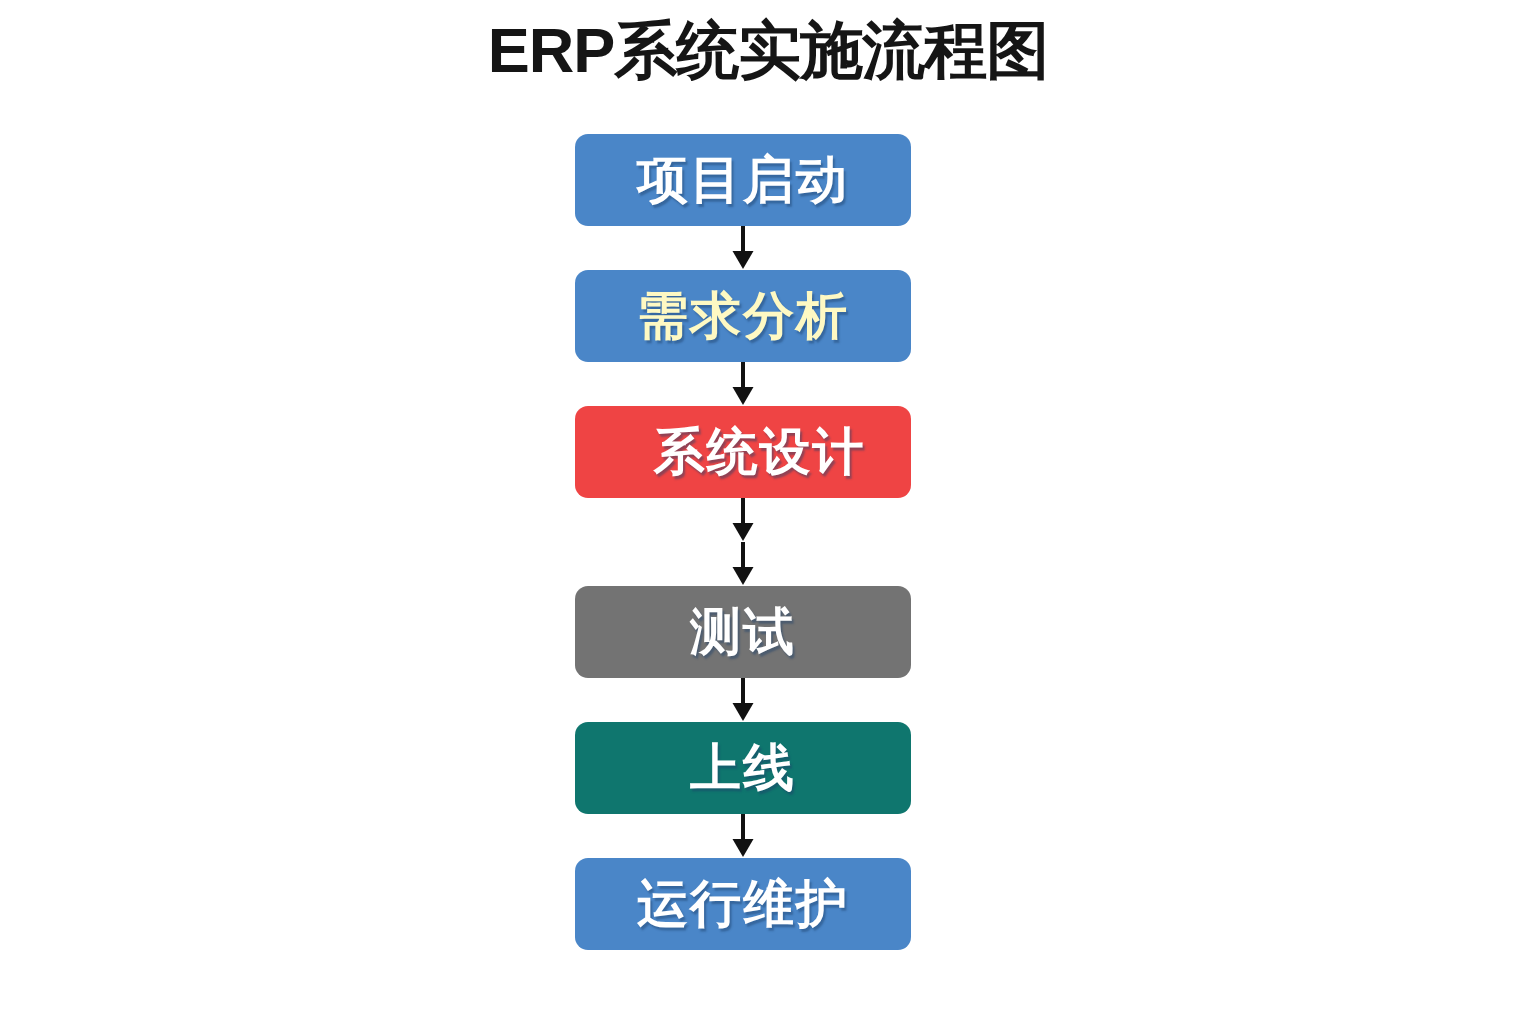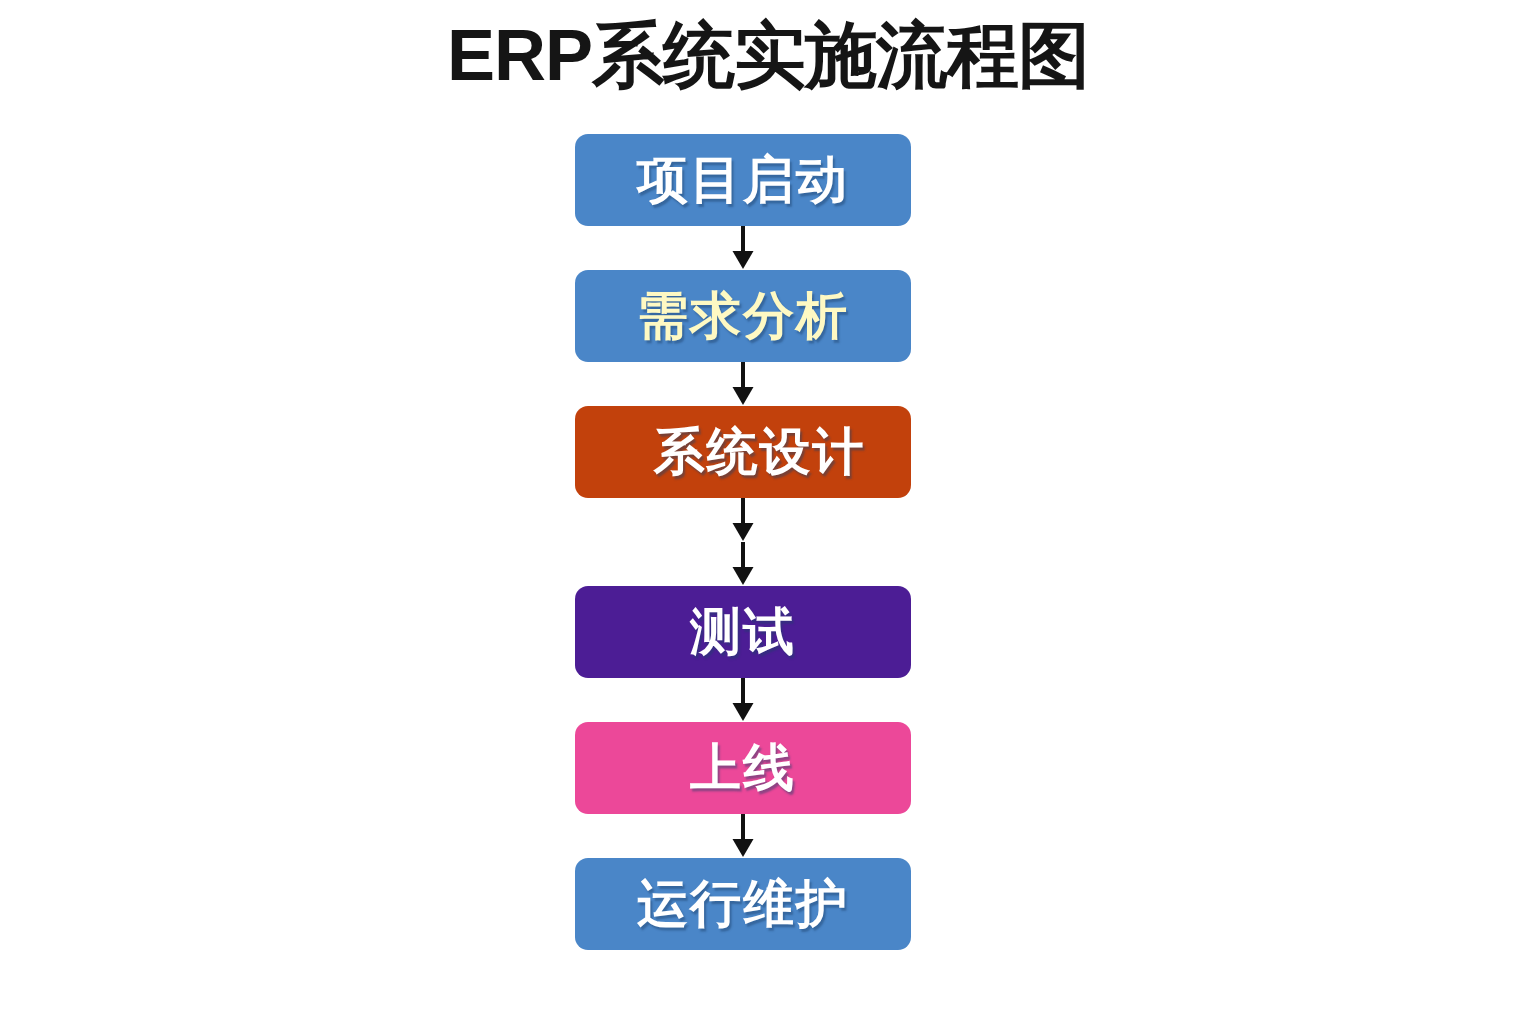--- a/index.html
+++ b/index.html
@@ -23,21 +23,21 @@
     background: #ffffff;
   }
 
   
   .title {
     position: absolute;
     left: 0;
     top: 14px;
     width: 1536px;
     text-align: center;
-    font-size: 72px;
+    font-size: 63px;
     line-height: 1.15;
     font-weight: 700;
     color: #151515;
     letter-spacing: -1px;
     white-space: nowrap;
     user-select: none;
   }
 
   
   .flow {
@@ -128,55 +128,55 @@
   </div>
 
   <div class="connector">
     <svg width="26" height="44" viewBox="0 0 26 44">
       <line class="arrow-line" x1="13" y1="0" x2="13" y2="27" style="stroke: rgb(17, 17, 17);"></line>
       <polygon class="arrow-head" points="13,43 2.5,25 23.5,25" style="fill: rgb(17, 17, 17);"></polygon>
     </svg>
   </div>
 
   <div class="node-wrap">
-    <div class="node" style="background: #c2410c; padding-left: 33px;">
+    <div class="node" style="background: #ef4444; padding-left: 33px;">
       <span class="node-label" style="color: rgb(255, 255, 255);">系统设计</span>
     </div>
   </div>
 
   <div class="connector">
     <svg width="26" height="44" viewBox="0 0 26 44">
       <line class="arrow-line" x1="13" y1="0" x2="13" y2="27" style="stroke: rgb(17, 17, 17);"></line>
       <polygon class="arrow-head" points="13,43 2.5,25 23.5,25" style="fill: rgb(17, 17, 17);"></polygon>
     </svg>
   </div>
 
 
   <div class="connector">
     <svg width="26" height="44" viewBox="0 0 26 44">
       <line class="arrow-line" x1="13" y1="0" x2="13" y2="27" style="stroke: rgb(17, 17, 17);"></line>
       <polygon class="arrow-head" points="13,43 2.5,25 23.5,25" style="fill: rgb(17, 17, 17);"></polygon>
     </svg>
   </div>
 
   <div class="node-wrap">
-    <div class="node" style="background: #4c1d95;">
+    <div class="node" style="background: #737373;">
       <span class="node-label" style="color: rgb(255, 255, 255);">测试</span>
     </div>
   </div>
 
   <div class="connector">
     <svg width="26" height="44" viewBox="0 0 26 44">
       <line class="arrow-line" x1="13" y1="0" x2="13" y2="27" style="stroke: rgb(17, 17, 17);"></line>
       <polygon class="arrow-head" points="13,43 2.5,25 23.5,25" style="fill: rgb(17, 17, 17);"></polygon>
     </svg>
   </div>
 
   <div class="node-wrap">
-    <div class="node" style="background: #ec4899;">
+    <div class="node" style="background: #0f766e;">
       <span class="node-label" style="color: rgb(255, 255, 255);">上线</span>
     </div>
   </div>
 
   <div class="connector">
     <svg width="26" height="44" viewBox="0 0 26 44">
       <line class="arrow-line" x1="13" y1="0" x2="13" y2="27" style="stroke: rgb(17, 17, 17);"></line>
       <polygon class="arrow-head" points="13,43 2.5,25 23.5,25" style="fill: rgb(17, 17, 17);"></polygon>
     </svg>
   </div>

